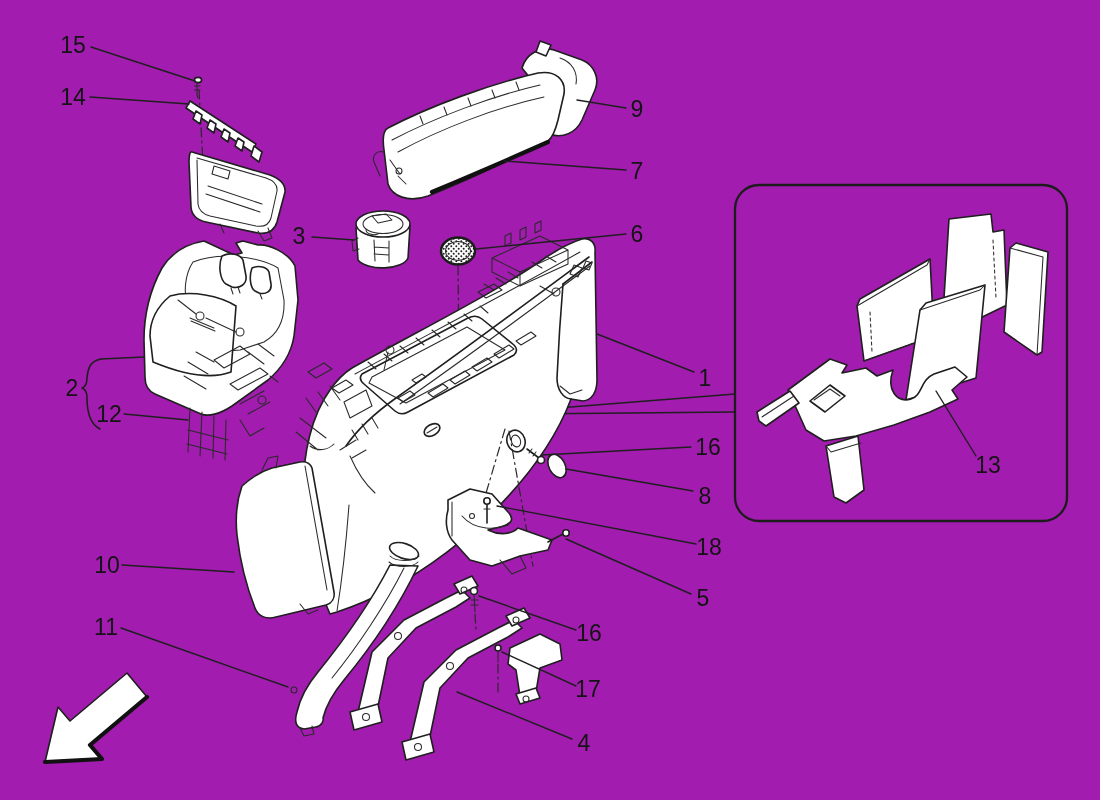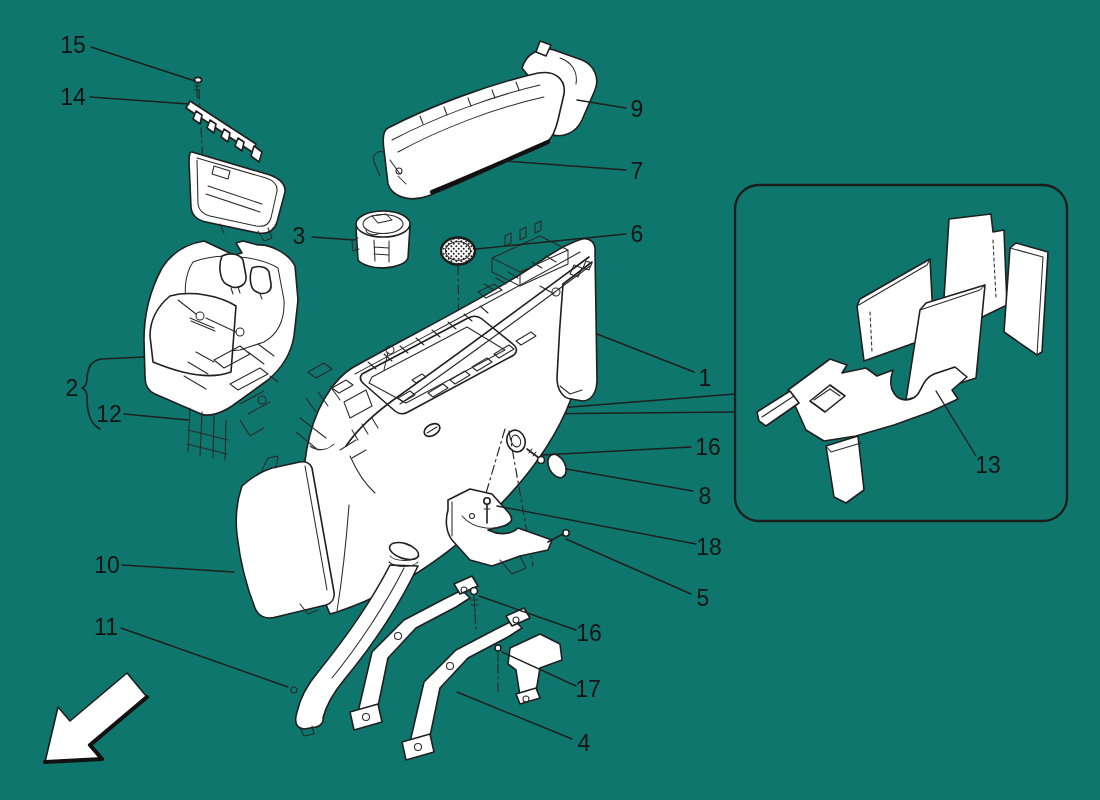--- a/index.html
+++ b/index.html
@@ -1,16 +1,16 @@
 <!DOCTYPE html>
 <html><head>
 <meta charset="utf-8">
 <style>
   html,body{margin:0;padding:0;background:#e8e8e8;}
-  .page{width:1100px;height:800px;background:#0f766e;position:relative;overflow:hidden;
+  .page{width:1100px;height:800px;background:#a21caf;position:relative;overflow:hidden;
         font-family:"Liberation Sans", sans-serif;}
   svg{display:block;}
   
   .ln   {fill:none;stroke:#1f1f1f;stroke-width:1.6;stroke-linecap:round;stroke-linejoin:round;}
   .lnw  {fill:#ffffff;stroke:#1f1f1f;stroke-width:1.6;stroke-linecap:round;stroke-linejoin:round;}
   .thin {fill:none;stroke:#2a2a2a;stroke-width:1.05;stroke-linecap:round;stroke-linejoin:round;}
   .thick{fill:none;stroke:#111111;stroke-width:4.2;stroke-linecap:round;stroke-linejoin:round;}
   .leader{fill:none;stroke:#1f1f1f;stroke-width:1.4;stroke-linecap:round;}
   .axis {fill:none;stroke:#2a2a2a;stroke-width:1.2;stroke-dasharray:9 4 2 4;stroke-linecap:round;}
   .lbl  {font-family:"Liberation Sans", sans-serif;font-size:23px;fill:#141414;}

